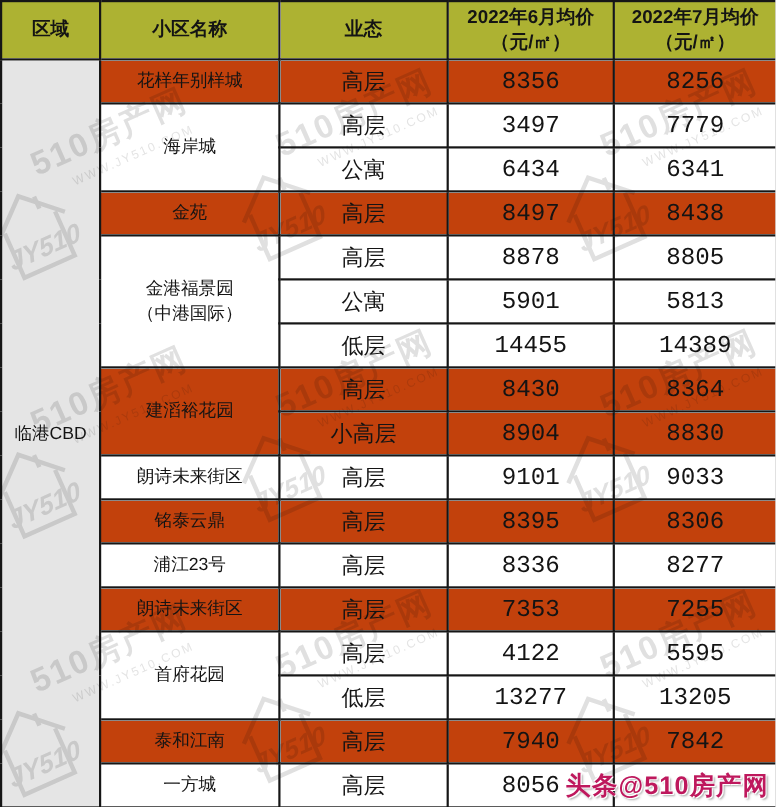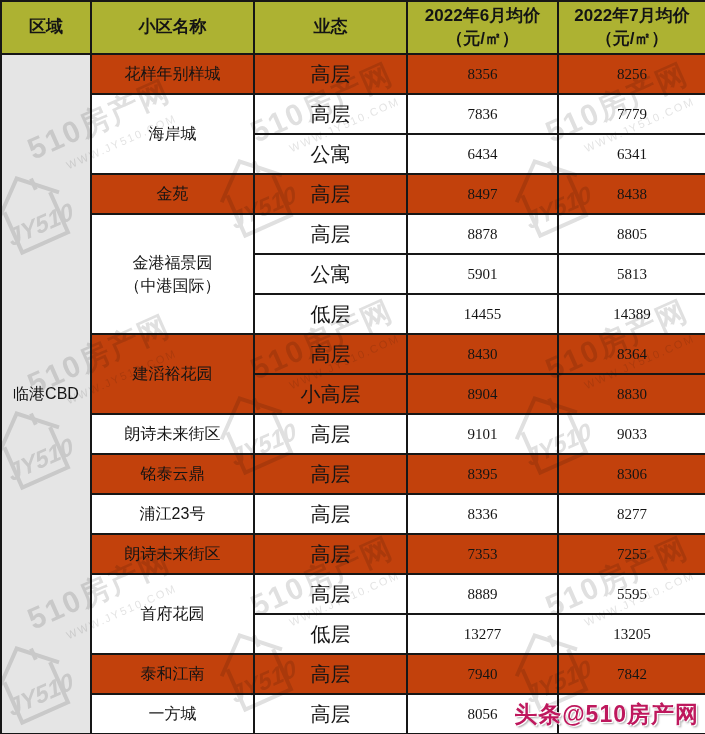--- a/index.html
+++ b/index.html
@@ -10,21 +10,21 @@
          vertical-align:middle;overflow:hidden;color:#141414;}
   col.c1{width:90px;} col.c2{width:163px;} col.c3{width:153px;} col.c4{width:151px;} col.c5{width:148px;}
   tr.hdr{height:53px;}
   tr.datarow{height:40px;}
   th.hcell{background:#adb232;font-size:17px;font-weight:bold;white-space:pre-line;line-height:1.35;}
   td.green{background:#c2410c;}
   td.white{background:#ffffff;}
   td.region{background:#e5e5e5;font-size:16px;}
   td.name{font-size:16px;white-space:pre-line;line-height:1.45;}
   td.type{font-size:20px;}
-  td.price{font-size:15px;font-family:Liberation Serif, serif;}
+  td.price{font-size:22px;font-family:Liberation Mono, monospace;}
   
   .wm-layer{position:absolute;left:0;top:0;width:705px;height:734px;pointer-events:none;}
   .wm-tile{position:absolute;width:250px;height:150px;transform:rotate(-24deg);
            mix-blend-mode:multiply;opacity:0.55;}
   .wm-house{position:absolute;left:0;top:38px;}
   .wm-texts{position:absolute;left:62px;top:6px;text-align:left;}
   .wm-brand{font-size:30px;font-weight:bold;color:#c6c6c6;letter-spacing:2px;white-space:nowrap;}
   .wm-url{font-size:11px;color:#cdcdcd;letter-spacing:2px;margin-top:2px;margin-left:28px;white-space:nowrap;}
   .wm-corner{position:absolute;right:6px;bottom:4px;font-size:23px;font-weight:bold;color:#be185d;
              text-shadow:-1px -1px 0 #ffffff, 1px 1px 0 #ffffff, 2px 2px 2px rgba(60,60,60,0.45);
@@ -58,21 +58,21 @@
         <tr class="datarow">
           <td class="region" rowspan="17">临港CBD</td>
           <td class="name green" rowspan="1">花样年别样城</td>
           <td class="type green">高层</td>
           <td class="price green">8356</td>
           <td class="price green">8256</td>
         </tr>
         <tr class="datarow">
           <td class="name white" rowspan="2">海岸城</td>
           <td class="type white">高层</td>
-          <td class="price white">7836</td>
+          <td class="price white">3497</td>
           <td class="price white">7779</td>
         </tr>
         <tr class="datarow">
           <td class="type white">公寓</td>
           <td class="price white">6434</td>
           <td class="price white">6341</td>
         </tr>
         <tr class="datarow">
           <td class="name green" rowspan="1">金苑</td>
           <td class="type green">高层</td>
@@ -127,21 +127,21 @@
         </tr>
         <tr class="datarow">
           <td class="name green" rowspan="1">朗诗未来街区</td>
           <td class="type green">高层</td>
           <td class="price green">7353</td>
           <td class="price green">7255</td>
         </tr>
         <tr class="datarow">
           <td class="name white" rowspan="2">首府花园</td>
           <td class="type white">高层</td>
-          <td class="price white">8889</td>
+          <td class="price white">4122</td>
           <td class="price white">5595</td>
         </tr>
         <tr class="datarow">
           <td class="type white">低层</td>
           <td class="price white">13277</td>
           <td class="price white">13205</td>
         </tr>
         <tr class="datarow">
           <td class="name green" rowspan="1">泰和江南</td>
           <td class="type green">高层</td>

